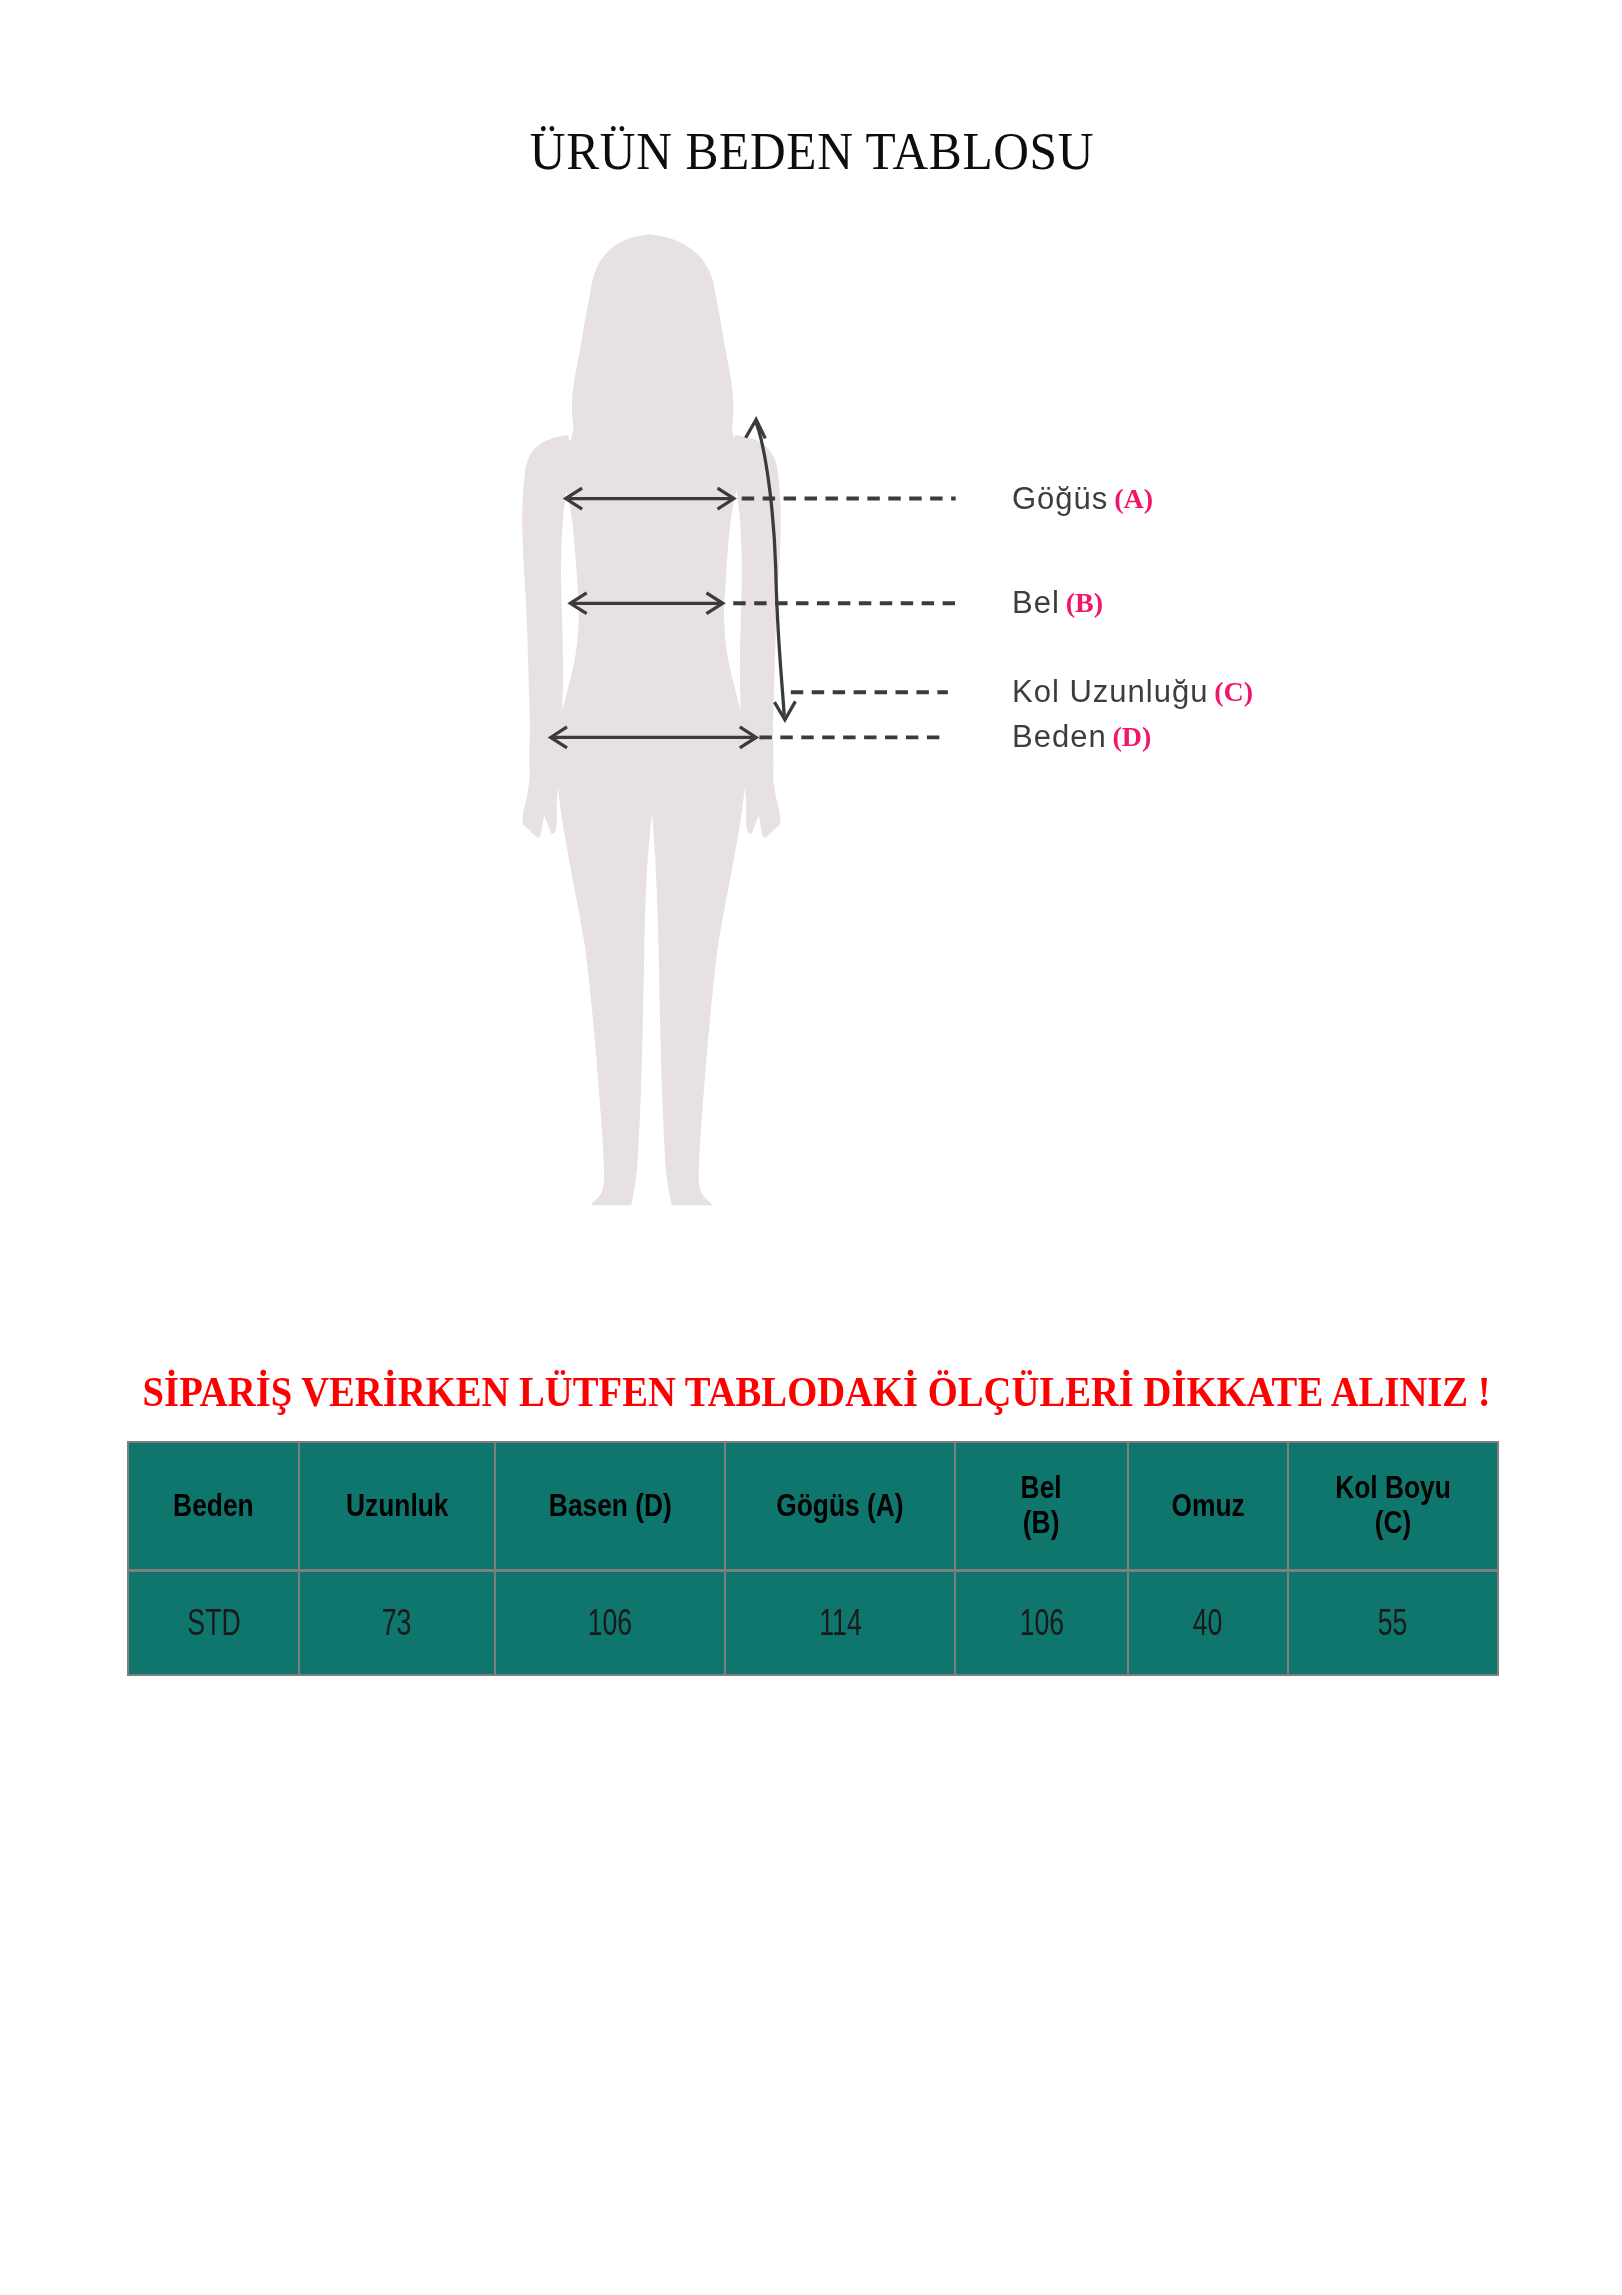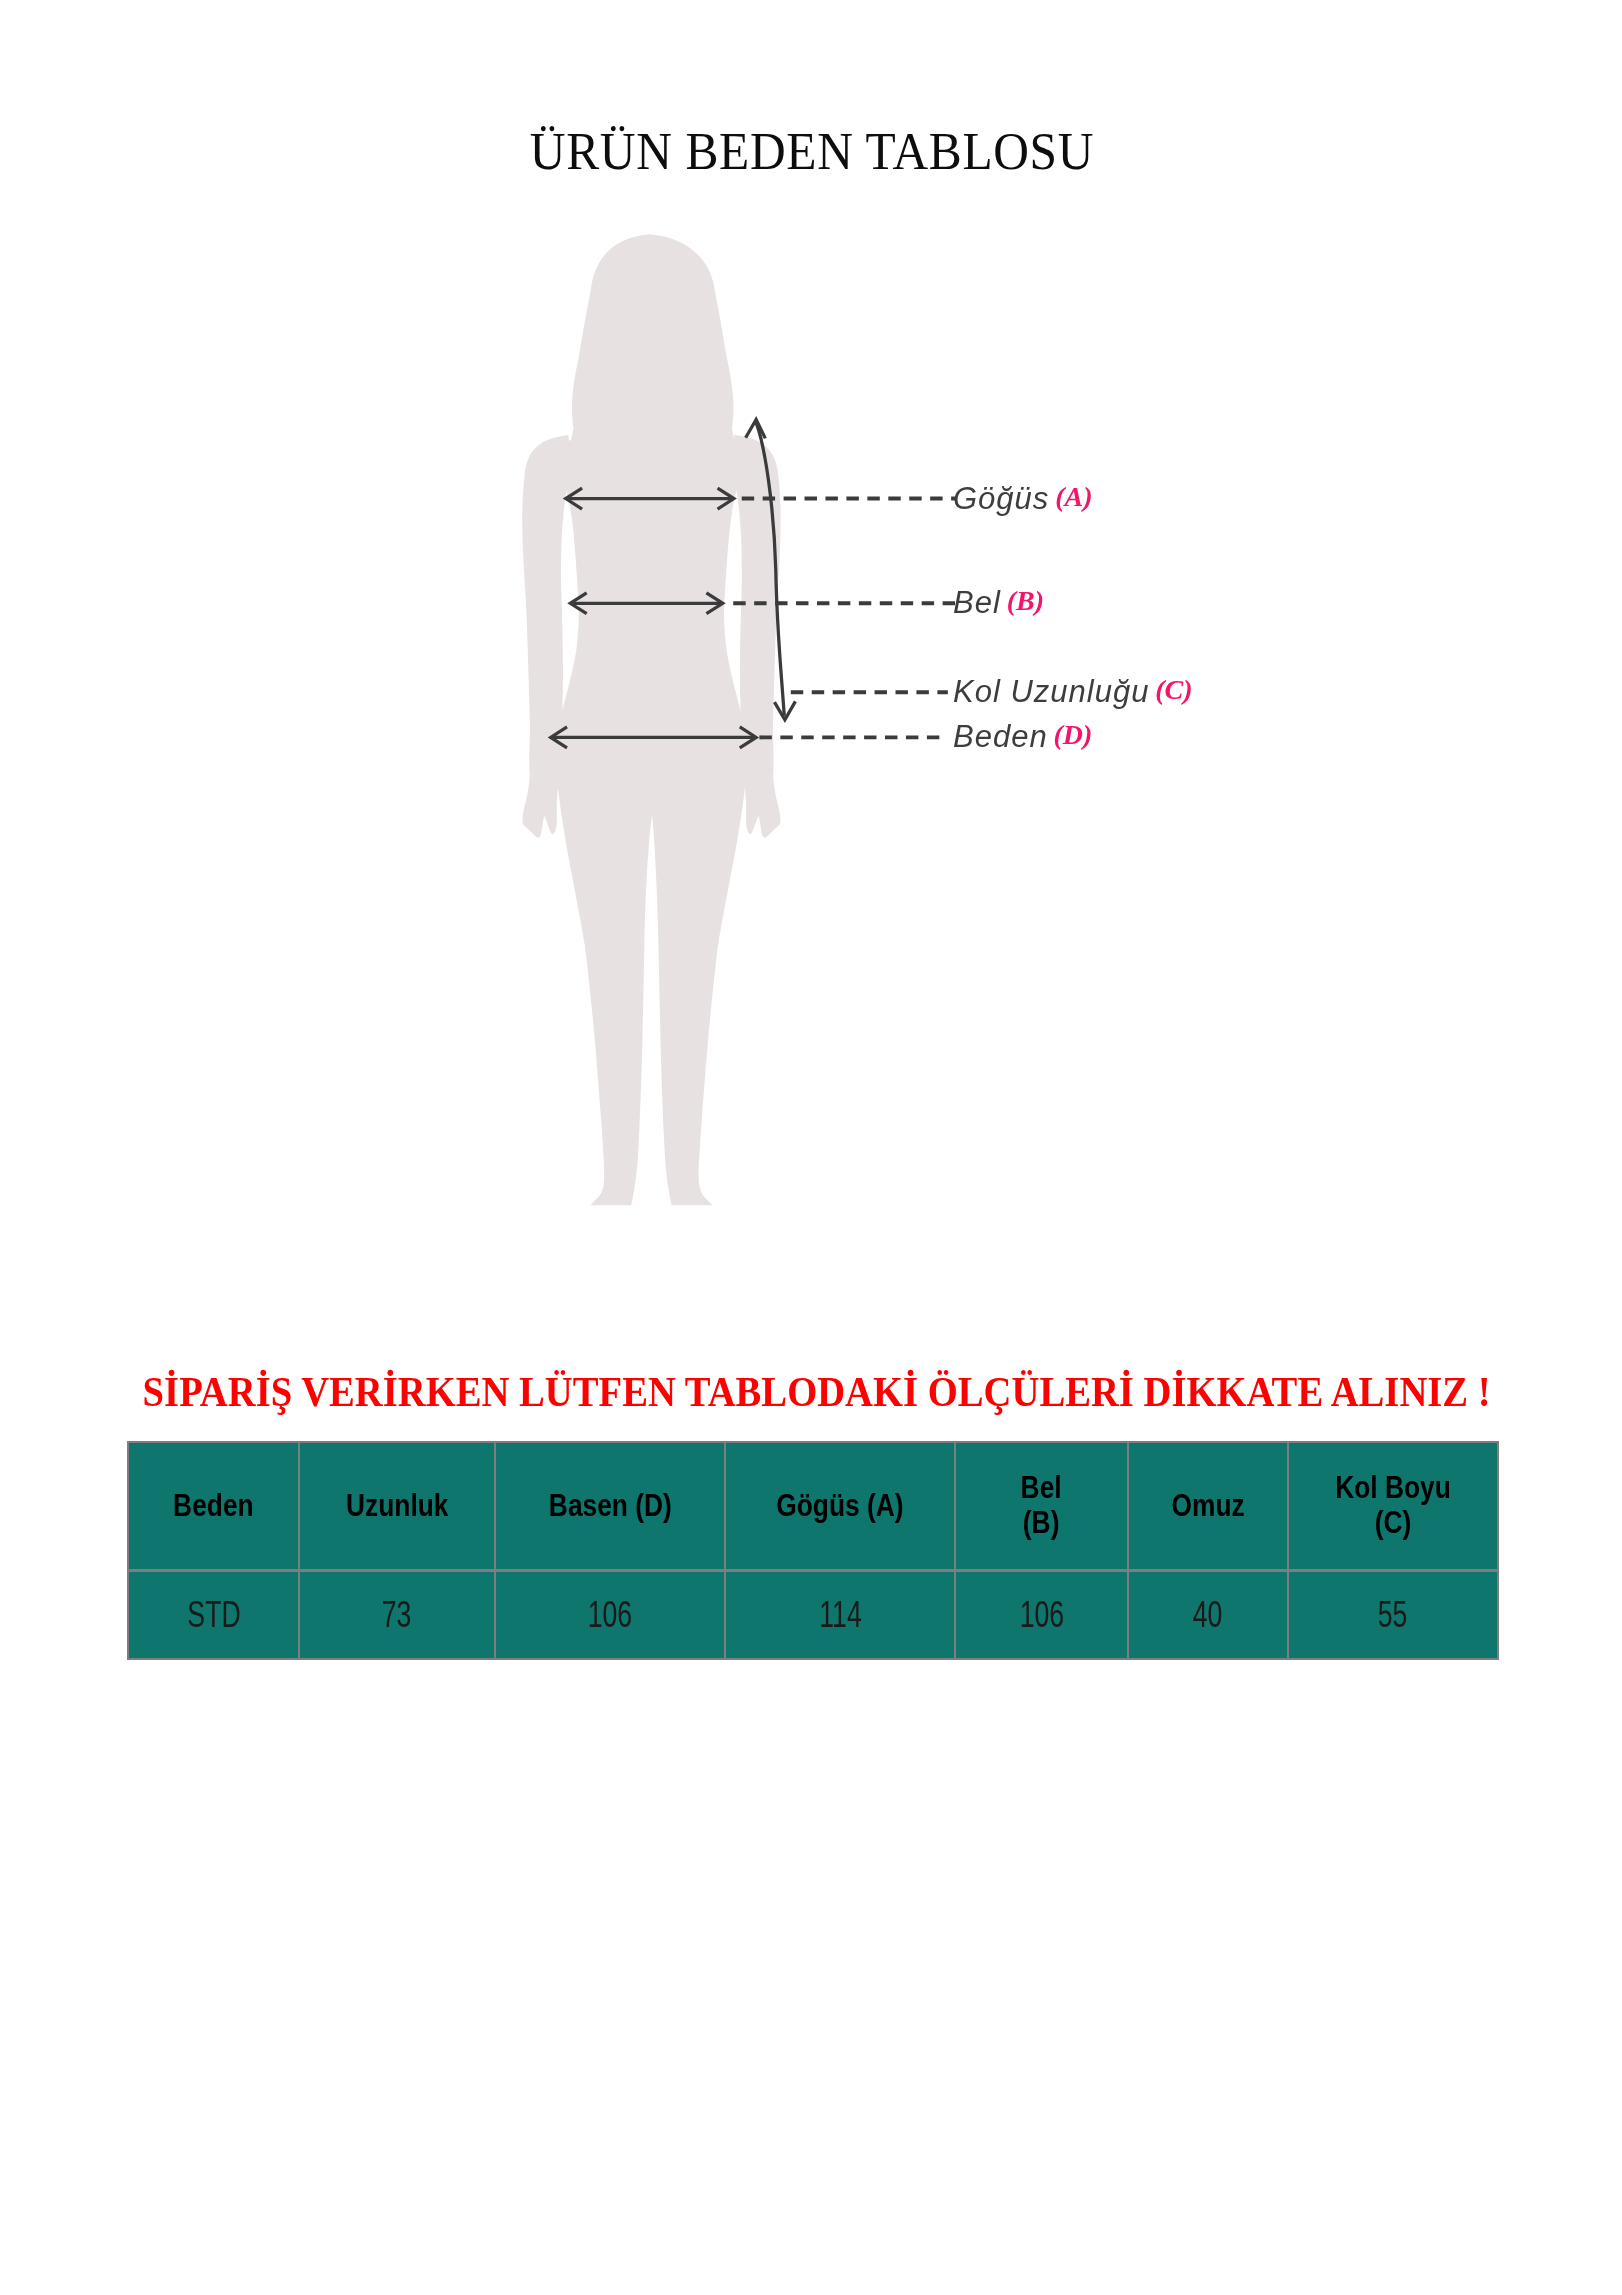--- a/index.html
+++ b/index.html
@@ -22,26 +22,26 @@
   }
   .doc-title .squeeze{transform:scaleX(.95);}
 
   
   .diagram-svg{position:absolute;left:504px;top:229px;width:465px;height:988px;}
   .sil{fill:var(--silhouette);stroke:none;}
   .arrow-line{stroke:var(--line);stroke-width:5;fill:none;stroke-linejoin:miter;stroke-linecap:butt;}
   .dash-line{stroke:var(--line);stroke-width:6;fill:none;stroke-dasharray:19 13;}
 
   .measure-label{
-    position:absolute;left:953px;
+    position:absolute;left:1012px;
     transform:translateY(-50%);
     white-space:nowrap;
     color:var(--label-text);
     font-size:31px;letter-spacing:1px;
-    display:flex;align-items:flex-start;font-style:italic;
+    display:flex;align-items:center;
   }
   .measure-label .code{
     font-family:"Liberation Serif",serif;
     font-weight:bold;font-size:28px;
     color:var(--code-pink);
     margin-left:5.9px;letter-spacing:0;
   }
 
   
   .onemli{
@@ -78,21 +78,21 @@
     height:126px;
     font-size:31px;font-weight:bold;color:#000;
     text-align:center;vertical-align:middle;
     padding:0;
   }
   .size-table th .squeeze{transform:scaleX(.85);white-space:pre-line;line-height:1.12;}
   .size-table td{
     height:86px;
     font-size:37px;font-weight:400;color:#1a1a1a;
     text-align:center;vertical-align:middle;
-    padding:0;
+    padding:8px;
   }
   .size-table td .squeeze{transform:scaleX(.72);}
 </style>
 </head>
 <body>
 
 <div class="page">
 
   <div class="doc-title">
     <span class="squeeze">ÜRÜN BEDEN TABLOSU</span>

